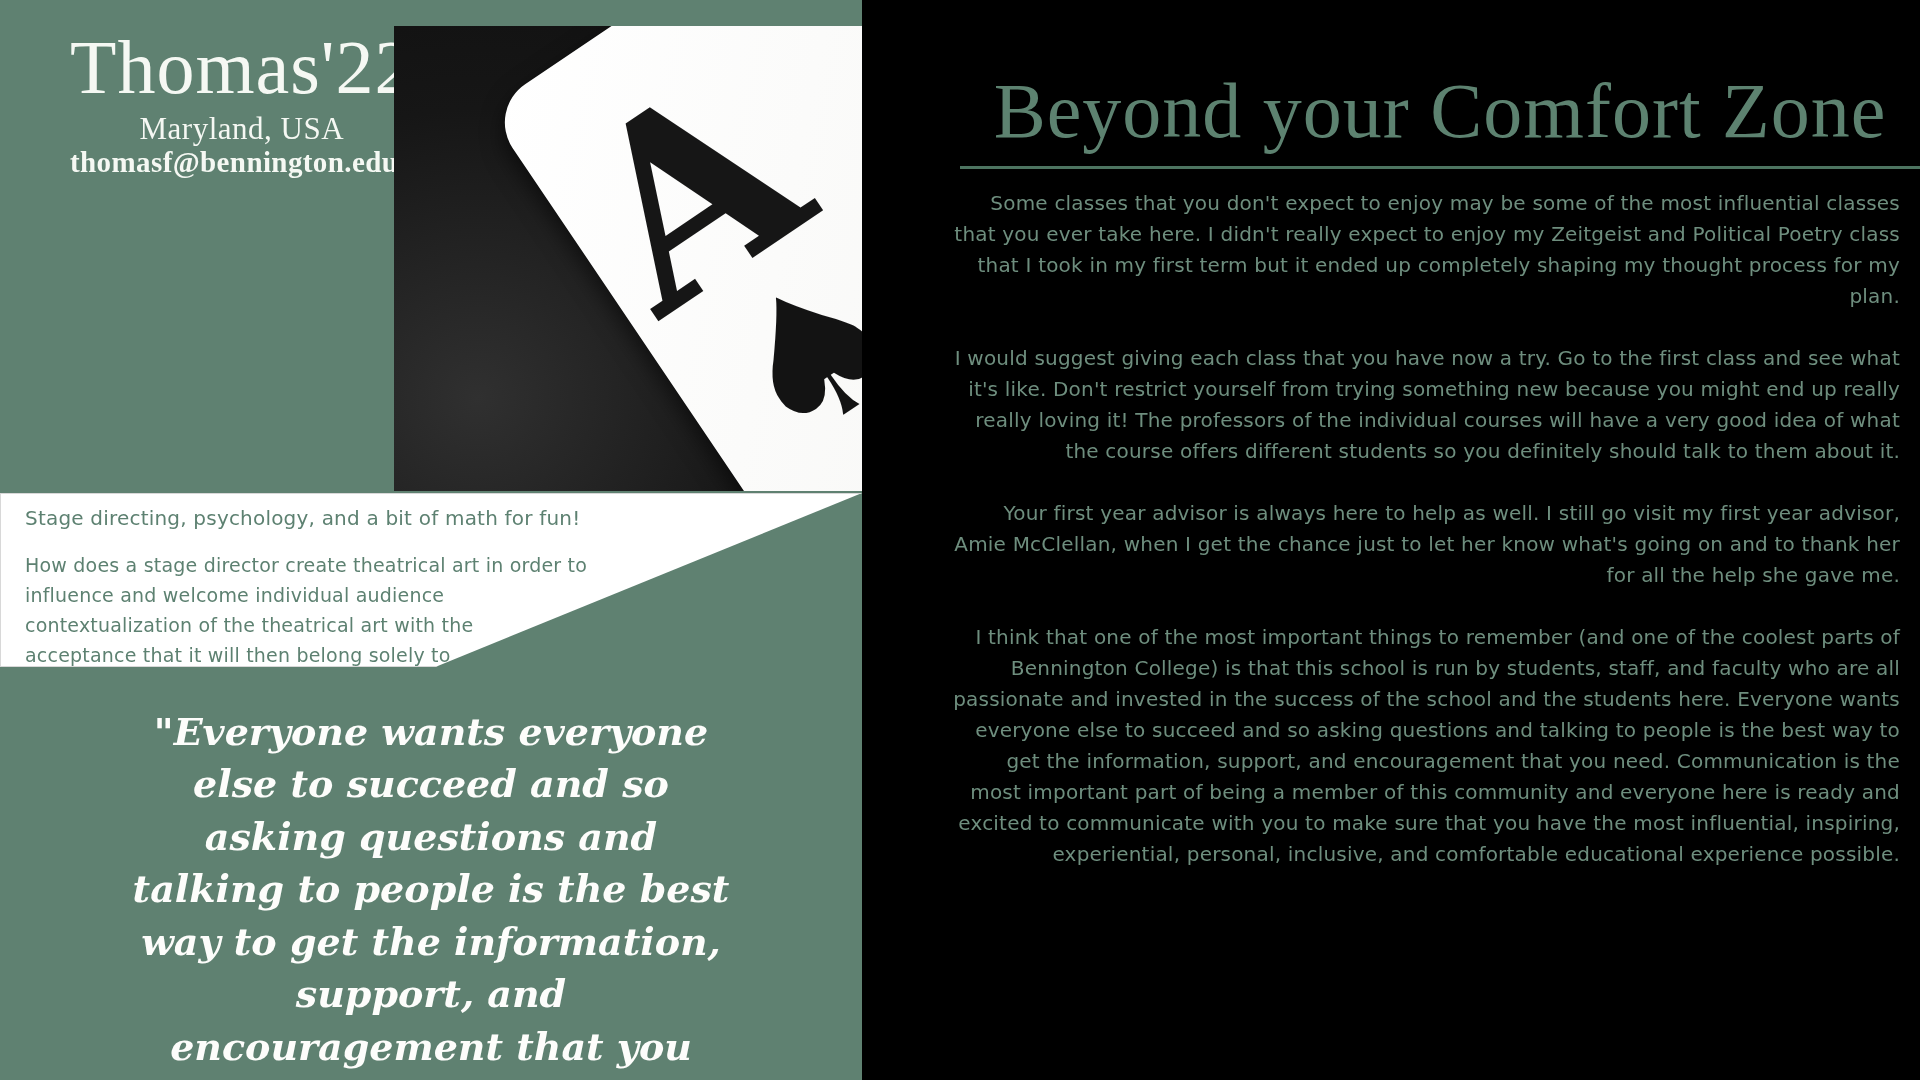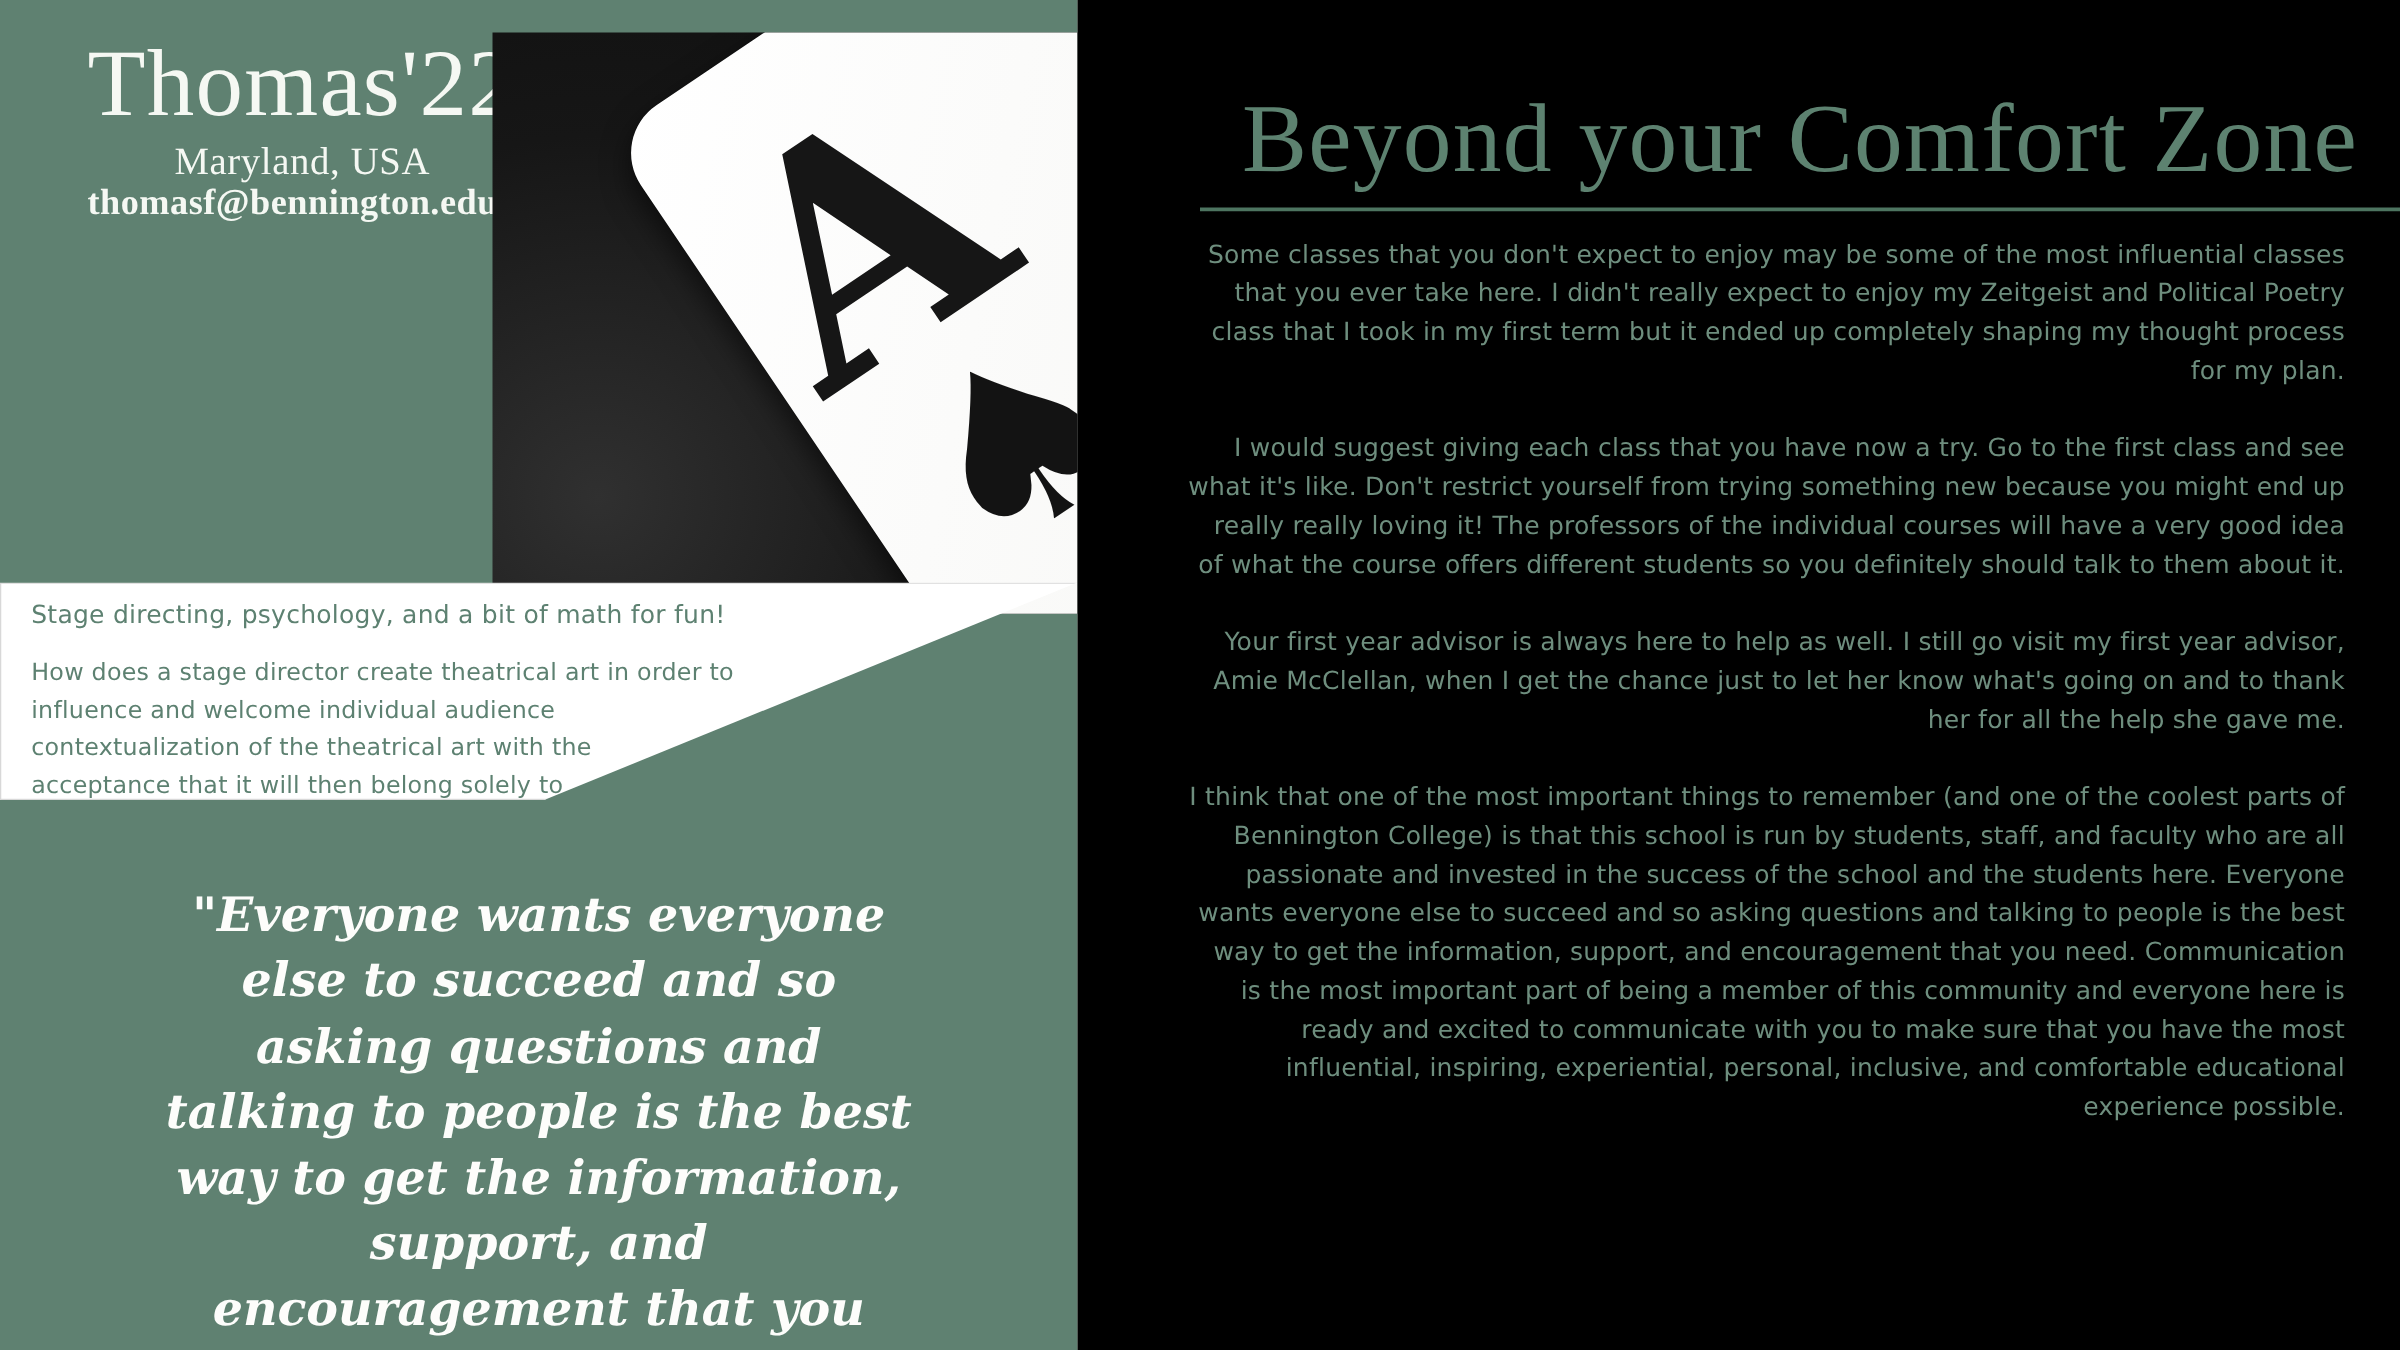--- a/index.html
+++ b/index.html
@@ -43,21 +43,21 @@
     position:absolute;left:18px;top:58px;width:210px;text-align:center;
     font-family:"DejaVu Serif","Liberation Serif",serif;font-weight:700;
     font-size:250px;line-height:1;color:#161616;
   }
   .card .pip-suit{
     position:absolute;left:52px;top:296px;width:150px;text-align:center;
     font-size:185px;line-height:1;color:#131313;
   }
   
   .study-box{
-    position:absolute;left:0;top:466px;width:862px;height:174px;
+    position:absolute;left:0;top:493px;width:862px;height:174px;
     background:#ffffff;border:1px solid #d8d8d8;box-sizing:border-box;
     clip-path:polygon(0 0,100% 0,50.5% 100%,0 100%);
     color:#5d8171;
   }
   .study-box .inner{position:relative;height:100%;padding:9px 0 0 24px;box-sizing:border-box;}
   .cut-spacer{
     float:right;width:392px;height:163px;
     shape-outside:polygon(100% 0,100% 100%,0 100%);
   }
   .study-line{font-size:20px;line-height:30px;letter-spacing:.2px;}
@@ -78,21 +78,21 @@
   .article-title{
     margin:66px 0 0 98px;text-align:center;
     font-family:"Liberation Serif","DejaVu Serif",serif;
     font-size:78px;line-height:1.15;font-weight:400;
     color:#5d8270;letter-spacing:1px;
   }
   .title-rule{
     margin:10px 0 0 98px;height:3px;background:#4d7460;border:none;
   }
   .article-body{
-    position:absolute;left:88px;right:44px;top:188px;
+    position:absolute;left:88px;right:20px;top:188px;
     text-align:right;color:#6e8e7e;
     font-size:20px;line-height:31px;letter-spacing:.2px;
   }
   .article-body p{margin:0 0 31px 0;}
 </style>
 </head>
 <body>
 
 <div class="left-panel">
 

